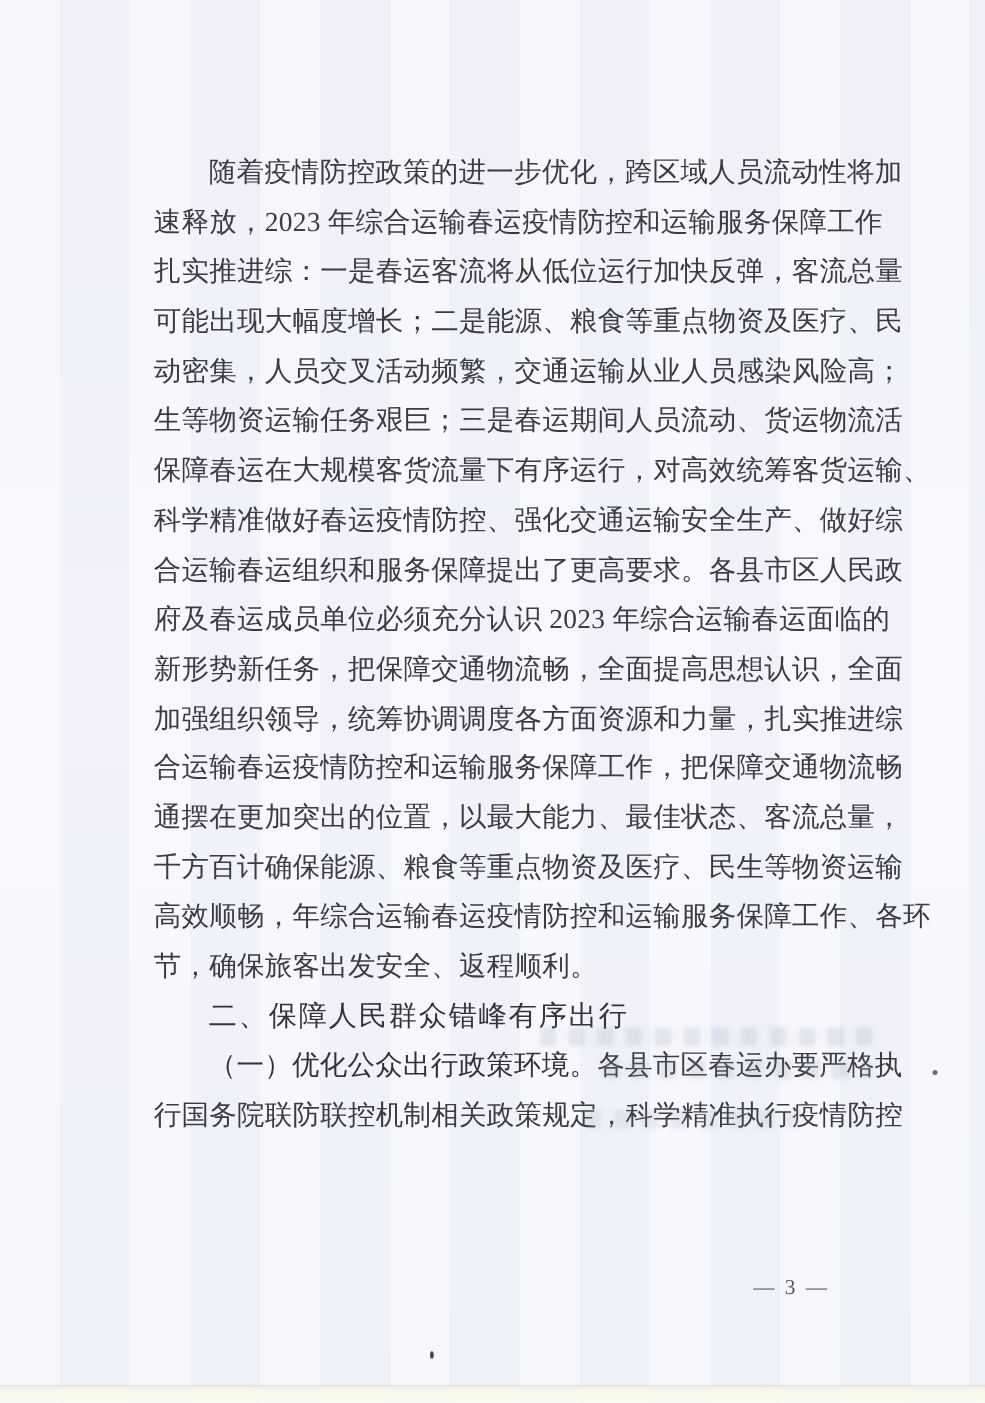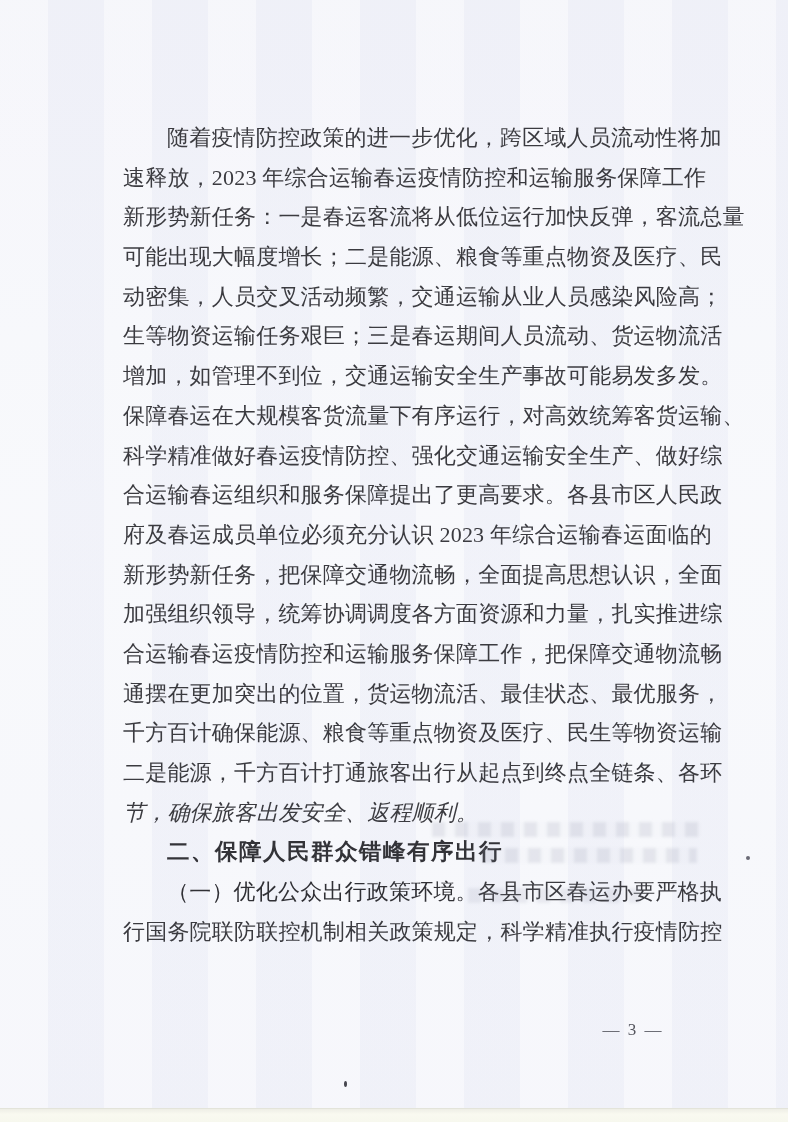--- a/index.html
+++ b/index.html
@@ -47,28 +47,27 @@
     text-align-last: justify;
     text-justify: inter-character;
     white-space: nowrap;
     letter-spacing: 0.2px;
   }
   .body-line.indent {
     text-indent: 44px;
   }
   .body-line.para-end {
     text-align-last: left;
-    font-style: italic;
   }
   .section-heading {
     height: 39.7px;
     line-height: 39.7px;
     text-indent: 44px;
     font-family: "Liberation Sans", "DejaVu Sans", sans-serif;
-    font-weight: 700;
+    font-weight: 400;
     color: #333338;
     font-size: 22.5px;
     letter-spacing: 1.5px;
     white-space: nowrap;
   }
   .lead-bold {
     font-weight: 400;
     color: #303035;
   }
   .page-number {
@@ -104,35 +103,34 @@
   .speck-2 { left: 344px; top: 1081px; width: 3px; height: 6px; background: #474750; }
 </style>
 </head>
 <body>
 
 <div class="scan-page">
 
   <div class="text-column">
     <div class="body-line indent">随着疫情防控政策的进一步优化，跨区域人员流动性将加</div>
     <div class="body-line">速释放，2023 年综合运输春运疫情防控和运输服务保障工作</div>
-    <div class="body-line">新形势新任务：一是春运客流将从低位运行加快反弹，客流总量</div>
+    <div class="body-line">扎实推进综：一是春运客流将从低位运行加快反弹，客流总量</div>
     <div class="body-line">可能出现大幅度增长；二是能源、粮食等重点物资及医疗、民</div>
     <div class="body-line">动密集，人员交叉活动频繁，交通运输从业人员感染风险高；</div>
     <div class="body-line">生等物资运输任务艰巨；三是春运期间人员流动、货运物流活</div>
-    <div class="body-line">增加，如管理不到位，交通运输安全生产事故可能易发多发。</div>
     <div class="body-line">保障春运在大规模客货流量下有序运行，对高效统筹客货运输、</div>
     <div class="body-line">科学精准做好春运疫情防控、强化交通运输安全生产、做好综</div>
     <div class="body-line">合运输春运组织和服务保障提出了更高要求。各县市区人民政</div>
     <div class="body-line">府及春运成员单位必须充分认识 2023 年综合运输春运面临的</div>
     <div class="body-line">新形势新任务，把保障交通物流畅，全面提高思想认识，全面</div>
     <div class="body-line">加强组织领导，统筹协调调度各方面资源和力量，扎实推进综</div>
     <div class="body-line">合运输春运疫情防控和运输服务保障工作，把保障交通物流畅</div>
-    <div class="body-line">通摆在更加突出的位置，货运物流活、最佳状态、最优服务，</div>
+    <div class="body-line">通摆在更加突出的位置，以最大能力、最佳状态、客流总量，</div>
     <div class="body-line">千方百计确保能源、粮食等重点物资及医疗、民生等物资运输</div>
-    <div class="body-line">二是能源，千方百计打通旅客出行从起点到终点全链条、各环</div>
+    <div class="body-line">高效顺畅，年综合运输春运疫情防控和运输服务保障工作、各环</div>
     <div class="body-line para-end">节，确保旅客出发安全、返程顺利。</div>
 
     <div class="section-heading">二、保障人民群众错峰有序出行</div>
 
     <div class="body-line indent">
       <span class="lead-bold">（一）优化公众出行政策环境。</span><span>各县市区春运办要严格执</span>
     </div>
     <div class="body-line">行国务院联防联控机制相关政策规定，科学精准执行疫情防控</div>
   </div>
 

